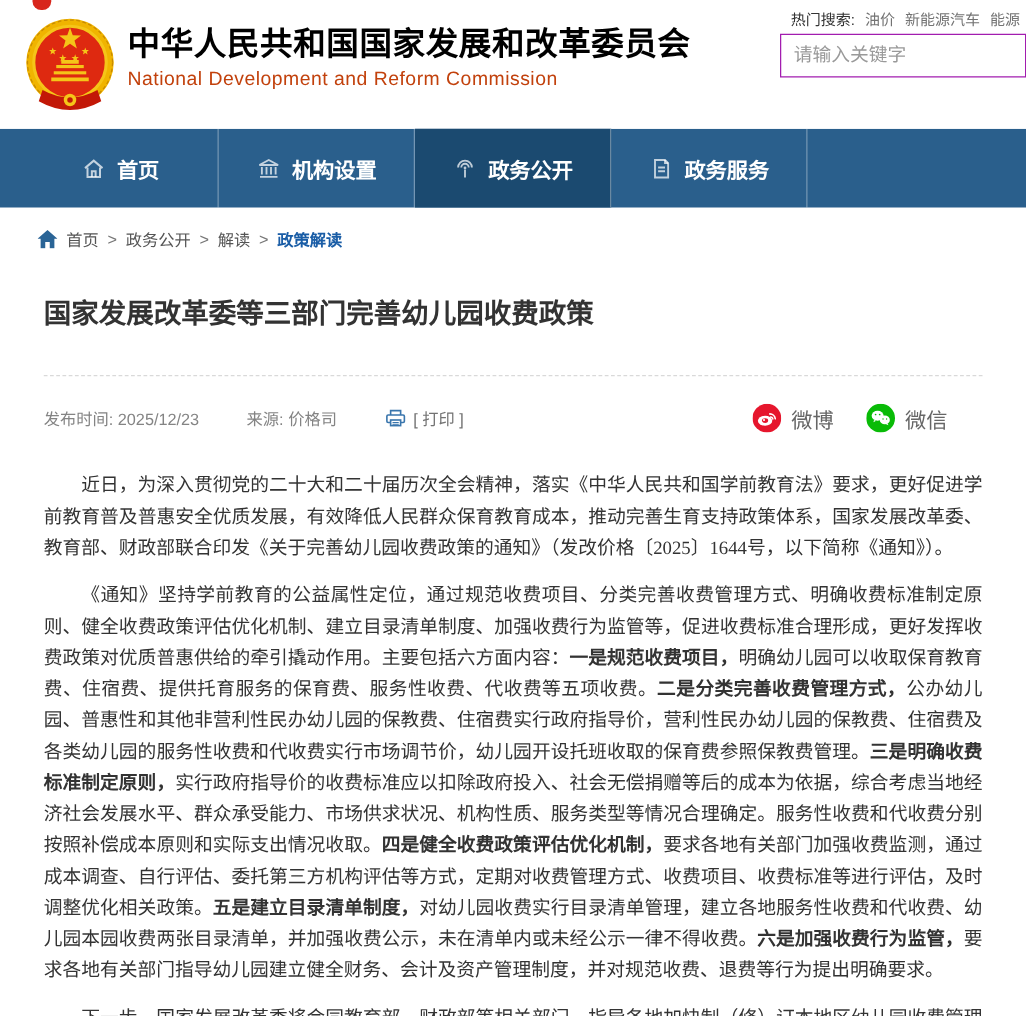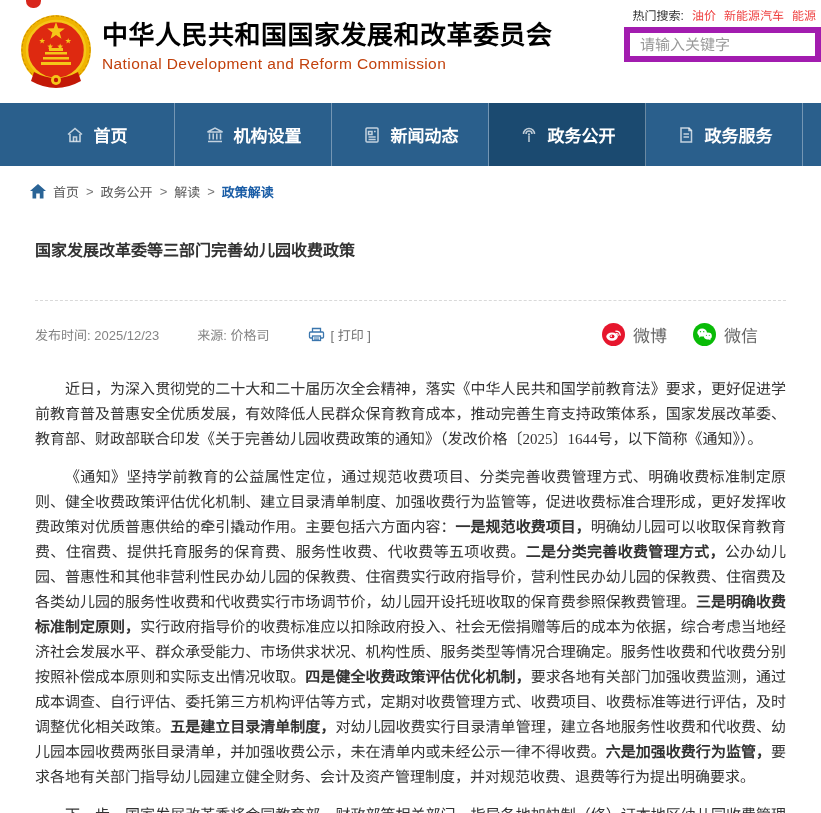--- a/index.html
+++ b/index.html
@@ -22,24 +22,24 @@
     font-size: 26px; font-weight: bold; color: #000000; letter-spacing: 0.5px;
     line-height: 34px; white-space: nowrap;
   }
   .site-title .en {
     font-size: 15.5px; color: #c2410c; margin-top: 3px; letter-spacing: 0.4px; white-space: nowrap;
   }
   .hot-search {
     position: absolute; top: 6px; right: 5px; font-size: 12px; color: #333;
     display: flex; gap: 8px; align-items: center;
   }
-  .hot-search a { color: #ef4444; text-decoration: none; cursor: pointer; }
+  .hot-search a { color: #737373; text-decoration: none; cursor: pointer; }
   .search-box {
     position: absolute; top: 27px; right: 0; width: 197px; height: 35px;
-    border: 6px solid #a21caf; background: #fff; display: flex; align-items: center;
+    border: 1px solid #a21caf; background: #fff; display: flex; align-items: center;
   }
   .search-box input {
     border: none; outline: none; width: 100%; height: 100%; padding: 0 10px;
     font-size: 15px; color: #666; font-family: inherit; background: transparent;
   }
   .search-box input::placeholder { color: #999; }
 
   
   .nav {
     height: 63px; background: #2a5f8c; display: flex; align-items: stretch;
@@ -60,21 +60,21 @@
     font-size: 13px; color: #555; height: 44px;
   }
   .breadcrumb .home-ic { width: 16px; height: 15px; color: #2a6496; display: inline-flex; }
   .breadcrumb a { color: #555; text-decoration: none; cursor: pointer; }
   .breadcrumb .sep { color: #777; }
   .breadcrumb .current { color: #1a5da6; font-weight: bold; }
 
   
   .article { padding: 0 35px; }
   .article-title {
-    margin-top: 26px; font-size: 16px; font-weight: bold; color: #333;
+    margin-top: 26px; font-size: 22px; font-weight: bold; color: #333;
     line-height: 30px;
   }
   .title-divider { border-bottom: 1px dashed #d9d9d9; margin-top: 34px; }
   .meta-row {
     margin-top: 21px; display: flex; align-items: center; font-size: 13px; color: #848484;
   }
   .meta-item { margin-right: 38px; white-space: nowrap; }
   .print-link {
     display: inline-flex; align-items: center; gap: 6px; color: #737373;
     cursor: pointer; white-space: nowrap;
@@ -143,29 +143,20 @@
   </div>
   <div class="nav-item">
     <span class="nicon">
       <svg viewBox="0 0 20 20" fill="none" stroke="currentColor" stroke-width="1.5">
         <path d="M2.5 7 L10 3 L17.5 7 Z"></path>
           <path d="M4.5 8.5 V14.5 M8.2 8.5 V14.5 M11.8 8.5 V14.5 M15.5 8.5 V14.5"></path>
           <path d="M3 16.5 H17"></path>
       </svg>
     </span>
     <span>机构设置</span>
-  </div>
-  <div class="nav-item">
-    <span class="nicon">
-      <svg viewBox="0 0 20 20" fill="none" stroke="currentColor" stroke-width="1.5">
-        <rect x="4" y="3" width="12" height="14" rx="1"></rect>
-          <path d="M6.5 6.5 H10 V9.5 H6.5 Z M12 6.5 H13.7 M6.5 12 H13.7 M6.5 14.5 H13.7"></path>
-      </svg>
-    </span>
-    <span>新闻动态</span>
   </div>
   <div class="nav-item active">
     <span class="nicon">
       <svg viewBox="0 0 20 20" fill="none" stroke="currentColor" stroke-width="1.5">
         <path d="M4.5 9 a5.5 5.5 0 0 1 11 0"></path>
           <path d="M7 9 a3 3 0 0 1 6 0"></path>
           <circle cx="10" cy="9.3" r="1.1" fill="currentColor" stroke="none"></circle>
           <path d="M10 10.5 V17"></path>
       </svg>
     </span>

